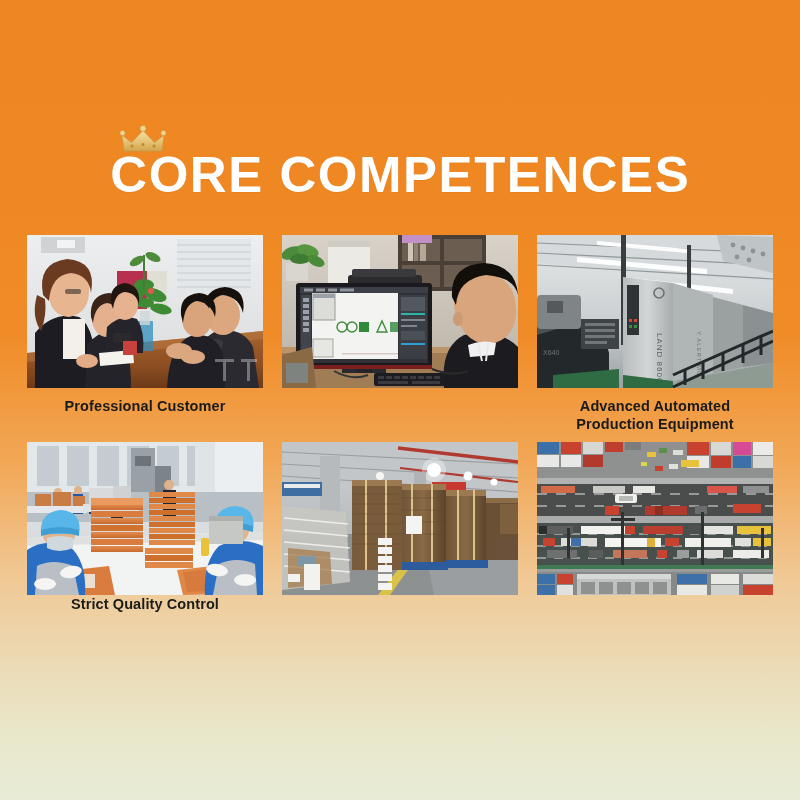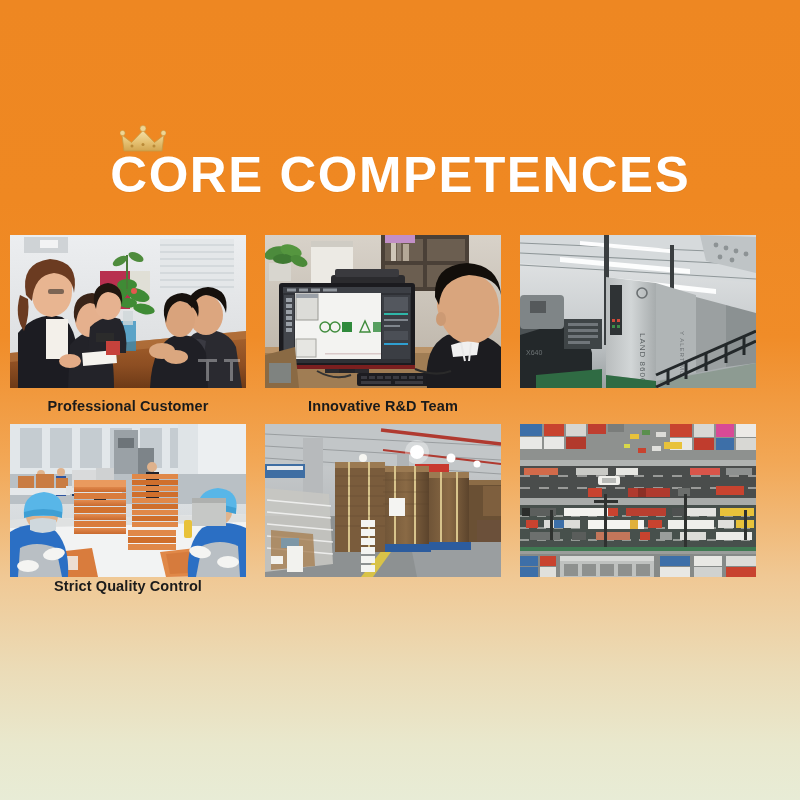--- a/index.html
+++ b/index.html
@@ -77,21 +77,21 @@
     white-space: nowrap;
     transform: scaleX(1.02);
     transform-origin: center;
     text-shadow: 0 1px 0 rgba(200,110,25,0.25);
   }
 
   
   .grid {
     position: absolute;
     top: 235px;
-    left: 10px;
+    left: 27px;
     width: 746px;
     display: grid;
     grid-template-columns: repeat(3, 236px);
     column-gap: 19px;
     row-gap: 9px;
   }
 
   .card {
     width: 236px;
   }
@@ -369,23 +369,20 @@
             <path d="M196 108 L200 126 M206 108 L204 126" stroke="#e8e8e8" stroke-width="2" fill="none"></path>
           </g>
 
           <path d="M150 134 Q170 142 186 136" stroke="#2a2a2a" stroke-width="2.2" fill="none"></path>
           <path d="M52 136 Q70 146 86 140" stroke="#333" stroke-width="2" fill="none"></path>
 
           <path d="M0 120 L30 112 L34 153 L0 153 Z" fill="#8a6a44"></path>
           <rect x="4" y="128" width="22" height="20" fill="#7a8f9a" opacity="0.7"></rect>
         </svg>
       </div>
-      <div class="card-caption">
-        <div>Innovative R&amp;D Team</div>
-      </div>
     </div>
 
     <div class="card">
       <div class="card-photo">
         <svg viewBox="0 0 236 153" preserveAspectRatio="xMidYMid slice" xmlns="http://www.w3.org/2000/svg">
           <defs>
             <linearGradient id="p3bg" x1="0" y1="0" x2="0" y2="1">
               <stop offset="0%" stop-color="#e7e9ea"></stop>
                 <stop offset="60%" stop-color="#c9cdcf"></stop>
                 <stop offset="100%" stop-color="#9aa0a2"></stop>
@@ -466,20 +463,24 @@
           <g stroke="#23282a" stroke-width="3" fill="none">
             <path d="M136 152 L236 106"></path>
             <path d="M136 140 L236 96"></path>
             <path d="M148 150 L148 134"></path>
               <path d="M166 144 L166 126"></path>
             <path d="M186 136 L186 118"></path>
               <path d="M206 128 L206 110"></path>
             <path d="M224 120 L224 102"></path>
           </g>
         </svg>
+      </div>
+      <div class="card-caption">
+        <div>Advanced Automated</div>
+        <div>Production Equipment</div>
       </div>
     </div>
 
     <div class="card row2">
       <div class="card-photo">
         <svg viewBox="0 0 236 153" preserveAspectRatio="xMidYMid slice" xmlns="http://www.w3.org/2000/svg">
           <defs>
             <linearGradient id="p4bg" x1="0" y1="0" x2="0" y2="1">
               <stop offset="0%" stop-color="#e9ecee"></stop>
                 <stop offset="100%" stop-color="#cdd2d5"></stop>

